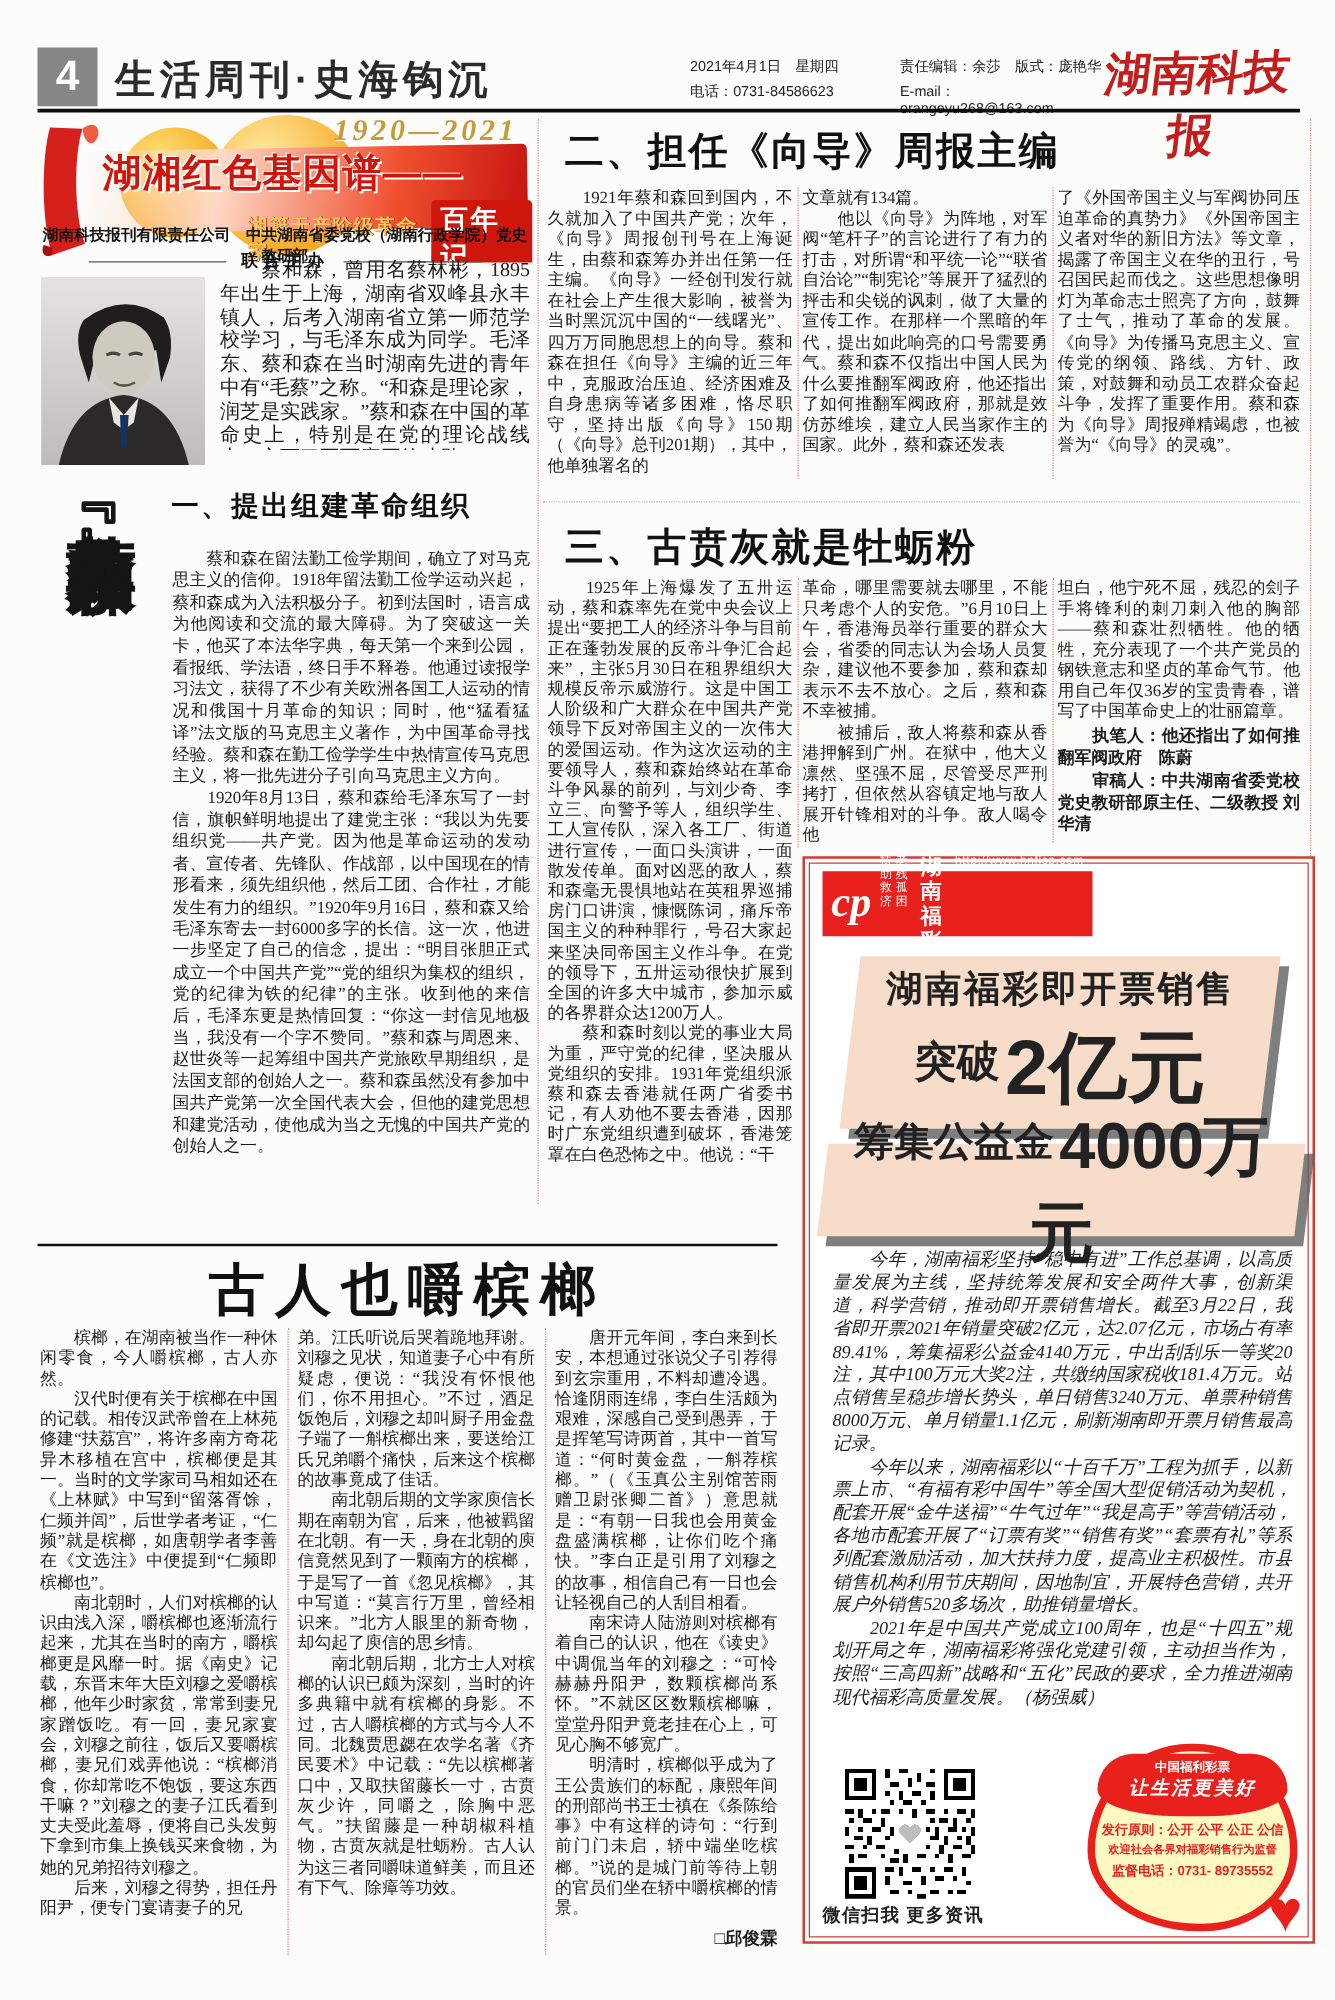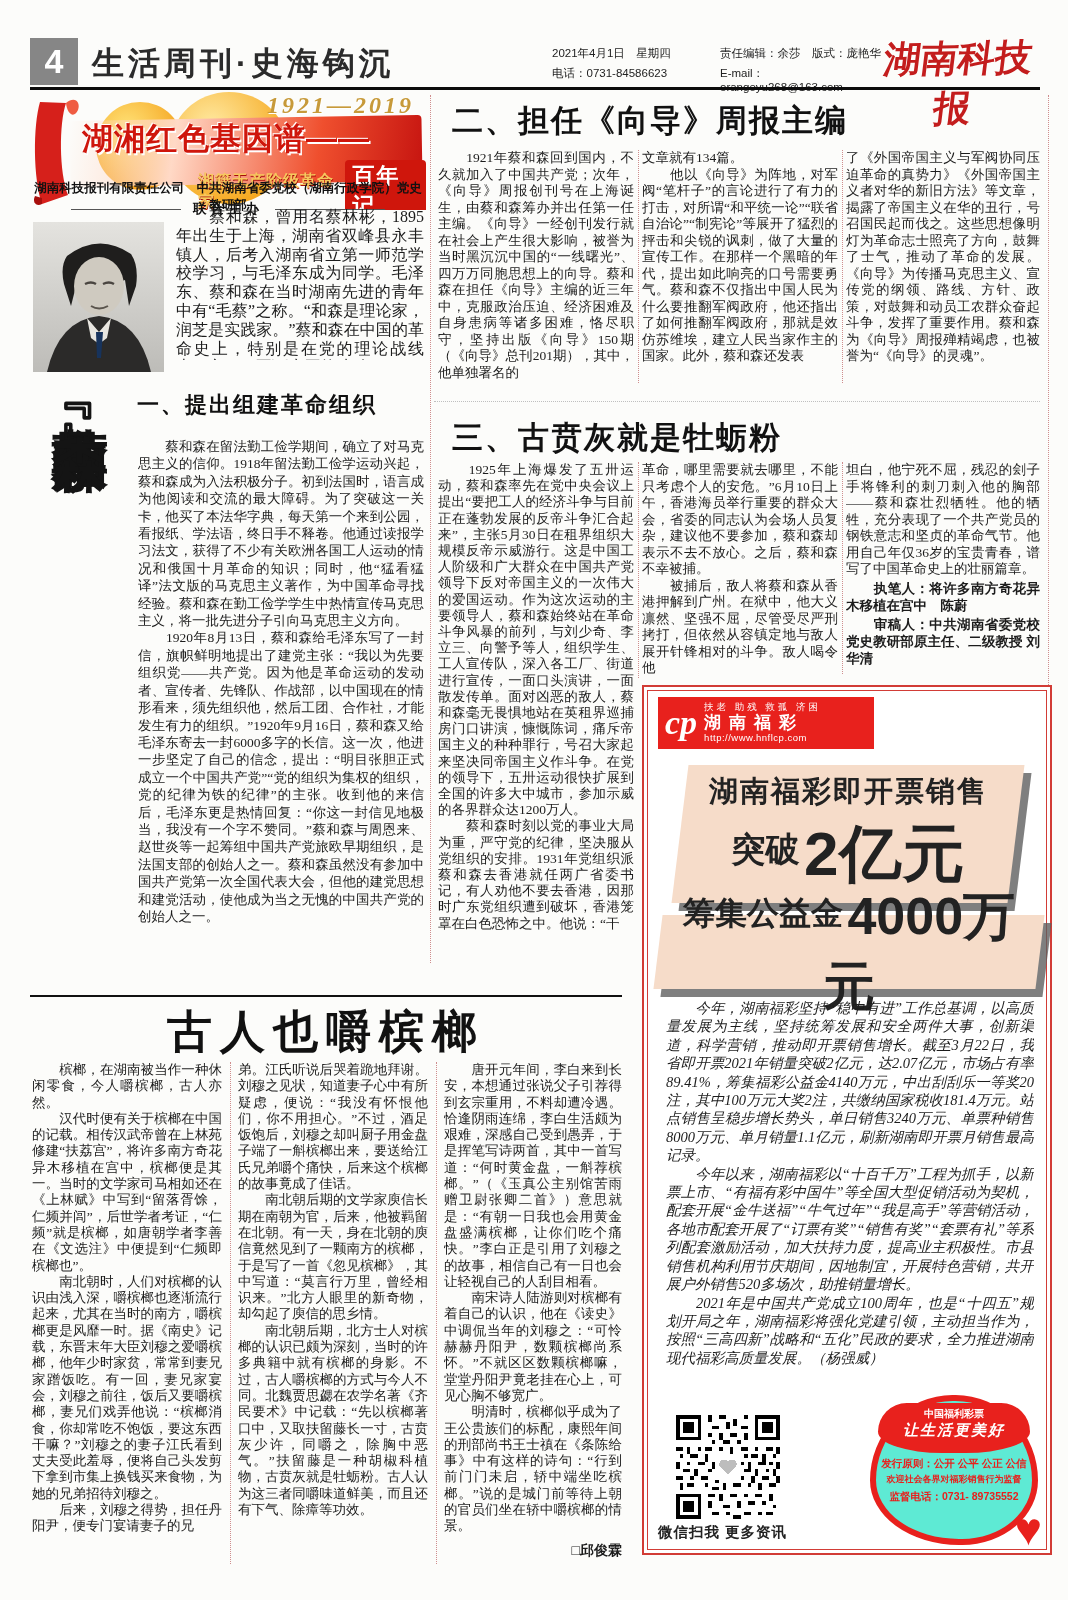--- a/index.html
+++ b/index.html
@@ -76,42 +76,42 @@
 
   .vsep { border-left:1px dotted #cf8d8d; width:0; }
   .hsep { border-top:1px dotted #bfbfbf; height:0; }
 
   
   .ad { left:630px; top:685px; width:410px; height:870px; background:#fff; border:2px solid #d23c36;margin-left:12px; }
   .ad-frame { position:absolute; inset:3px; border:1px solid #d23c36; pointer-events:none; }
   .adlogo { position:absolute; left:14px; top:10px; width:216px; height:52px; background:#e8211d;
     color:#fff; display:flex; align-items:center; padding:3px 7px; gap:7px; }
   .adlogo-glyph { font:italic 900 34px "Liberation Serif", serif; line-height:1; }
-  .adlogo-right { display:flex; flex-direction:column; line-height:1.15; }
+  .adlogo-right { display:flex; line-height:1.15; }
   .adlogo-slogan { font-family:"Liberation Sans", sans-serif; font-size:9.5px; letter-spacing:3px; }
   .adlogo-brand { font-family:"Liberation Serif", serif; font-weight:bold; font-size:17px; letter-spacing:8px; }
   .adlogo-url { font-family:"Liberation Sans", sans-serif; font-size:9.5px; letter-spacing:0.5px; }
   .adbox { position:absolute; background:#f6dcc9; box-shadow:8px 8px 0 rgba(95,95,95,.8);
     transform:skewX(-7deg); display:flex; align-items:center; justify-content:center; }
   .adbox-inner { transform:skewX(7deg); text-align:center; font-family:"Liberation Sans", sans-serif;
     font-weight:900; color:#222; }
   .adbox1 { left:36px; top:78px; width:336px; height:138px; }
   .adbox2 { left:14px; top:228px; width:382px; height:74px; }
   .adline1 { font-size:29px; letter-spacing:2px; }
   .adline2-prefix { font-size:34px; vertical-align:14px; }
   .adline2-big { font-size:62px; letter-spacing:1px; }
   .adline3-prefix { font-size:32px; vertical-align:10px; }
   .adline3-big { font-size:52px; }
   .adbody { position:absolute; left:22px; top:312px; width:368px; height:404px; font-style:italic;
     font-size:14.5px; line-height:18.4px; text-align:justify; white-space:pre-line; overflow:hidden; }
   .qr { position:absolute; left:32px; top:728px; width:104px; height:104px; }
   .qrcap { position:absolute; left:14px; top:836px; width:180px; font-family:"Liberation Sans", sans-serif;
     font-weight:bold; font-size:14.5px; letter-spacing:1px; color:#222; }
   .blob { position:absolute; left:226px; top:708px; width:168px; height:150px;
-    border:6px solid #e8211d; border-radius:50% 50% 46% 54% / 58% 58% 44% 44%; background:#5eead4; }
+    border:6px solid #e8211d; border-radius:50% 50% 46% 54% / 58% 58% 44% 44%; background:#fef9c3; }
   .blob-top { position:absolute; left:2px; right:2px; top:2px; height:50px; background:#e8211d;
     border-radius:34px 34px 50% 50%; color:#fff; text-align:center; padding-top:4px; }
   .blob-brand { font-family:"Liberation Sans", sans-serif; font-weight:bold; font-size:10px; }
   .blob-slogan { font:italic bold 15px "Liberation Serif", serif; letter-spacing:2px; }
   .blob-body { position:absolute; left:4px; right:4px; top:56px; text-align:center; color:#e8211d;
     font-family:"Liberation Sans", sans-serif; font-weight:bold; }
   .blob-principles { font-size:10.5px; }
   .blob-supervision { font-size:9px; margin-top:2px; }
   .blob-hotline { font-size:10.5px; margin-top:4px; }
   .heart { position:absolute; right:-10px; bottom:-14px; font-size:46px; color:#e8211d; line-height:1; }
@@ -143,21 +143,21 @@
 
   <div class="abs series">
     <div class="circle1"></div>
     <div class="circle2"></div>
     <div class="band"></div>
     <svg class="scrollshape" width="52" height="114" viewBox="0 0 52 114">
       <path d="M10 8 C3 32 3 84 12 110 L38 101 C29 78 29 30 36 9 Z" fill="#d6201b"></path>
       <path d="M36 9 C44 2 51 7 48 16 C44 25 37 20 36 9 Z" fill="#ef5c42"></path>
       <path d="M12 110 C6 113 2 108 5 102 L12 104 Z" fill="#a80f0c"></path>
     </svg>
-    <div class="series-years">1921—2019</div>
+    <div class="series-years">1920—2021</div>
     <div class="series-title">湖湘红色基因谱——</div>
     <div class="series-sub">
       <span class="series-sub-text">湘籍无产阶级革命家</span>
       <span class="series-sub-hl">百年记</span>
     </div>
   </div>
   <div class="abs publisher">湖南科技报刊有限责任公司　中共湖南省委党校（湖南行政学院）党史教研部</div>
   <div class="abs cohost">联合主办</div>
 
   <div class="abs photo">
@@ -201,21 +201,21 @@
 　　他以《向导》为阵地，对军阀“笔杆子”的言论进行了有力的打击，对所谓“和平统一论”“联省自治论”“制宪论”等展开了猛烈的抨击和尖锐的讽刺，做了大量的宣传工作。在那样一个黑暗的年代，提出如此响亮的口号需要勇气。蔡和森不仅指出中国人民为什么要推翻军阀政府，他还指出了如何推翻军阀政府，那就是效仿苏维埃，建立人民当家作主的国家。此外，蔡和森还发表</div>
   <div class="abs colbody a2c3">了《外国帝国主义与军阀协同压迫革命的真势力》《外国帝国主义者对华的新旧方法》等文章，揭露了帝国主义在华的丑行，号召国民起而伐之。这些思想像明灯为革命志士照亮了方向，鼓舞了士气，推动了革命的发展。《向导》为传播马克思主义、宣传党的纲领、路线、方针、政策，对鼓舞和动员工农群众奋起斗争，发挥了重要作用。蔡和森为《向导》周报殚精竭虑，也被誉为“《向导》的灵魂”。</div>
 
   <div class="abs atitle a3title">三、古贲灰就是牡蛎粉</div>
   <div class="abs colbody a3c1">　　1925年上海爆发了五卅运动，蔡和森率先在党中央会议上提出“要把工人的经济斗争与目前正在蓬勃发展的反帝斗争汇合起来”，主张5月30日在租界组织大规模反帝示威游行。这是中国工人阶级和广大群众在中国共产党领导下反对帝国主义的一次伟大的爱国运动。作为这次运动的主要领导人，蔡和森始终站在革命斗争风暴的前列，与刘少奇、李立三、向警予等人，组织学生、工人宣传队，深入各工厂、街道进行宣传，一面口头演讲，一面散发传单。面对凶恶的敌人，蔡和森毫无畏惧地站在英租界巡捕房门口讲演，慷慨陈词，痛斥帝国主义的种种罪行，号召大家起来坚决同帝国主义作斗争。在党的领导下，五卅运动很快扩展到全国的许多大中城市，参加示威的各界群众达1200万人。
 　　蔡和森时刻以党的事业大局为重，严守党的纪律，坚决服从党组织的安排。1931年党组织派蔡和森去香港就任两广省委书记，有人劝他不要去香港，因那时广东党组织遭到破坏，香港笼罩在白色恐怖之中。他说：“干</div>
   <div class="abs colbody a3c2">革命，哪里需要就去哪里，不能只考虑个人的安危。”6月10日上午，香港海员举行重要的群众大会，省委的同志认为会场人员复杂，建议他不要参加，蔡和森却表示不去不放心。之后，蔡和森不幸被捕。
 　　被捕后，敌人将蔡和森从香港押解到广州。在狱中，他大义凛然、坚强不屈，尽管受尽严刑拷打，但依然从容镇定地与敌人展开针锋相对的斗争。敌人喝令他</div>
   <div class="abs a3c3">
     <div class="colbody" style="height:auto">坦白，他宁死不屈，残忍的刽子手将锋利的刺刀刺入他的胸部——蔡和森壮烈牺牲。他的牺牲，充分表现了一个共产党员的钢铁意志和坚贞的革命气节。他用自己年仅36岁的宝贵青春，谱写了中国革命史上的壮丽篇章。</div>
-    <div class="credit">　　执笔人：将许多南方奇花异木移植在宫中　陈蔚</div>
+    <div class="credit">　　执笔人：他还指出了如何推翻军阀政府　陈蔚</div>
     <div class="credit">　　审稿人：中共湖南省委党校党史教研部原主任、二级教授 刘华清</div>
   </div>
 
   <div class="abs ad">
     <div class="ad-frame"></div>
     <div class="adlogo">
       <span class="adlogo-glyph">cp</span>
       <span class="adlogo-right">
         <span class="adlogo-slogan">扶老 助残 救孤 济困</span>
         <span class="adlogo-brand">湖南福彩</span>

